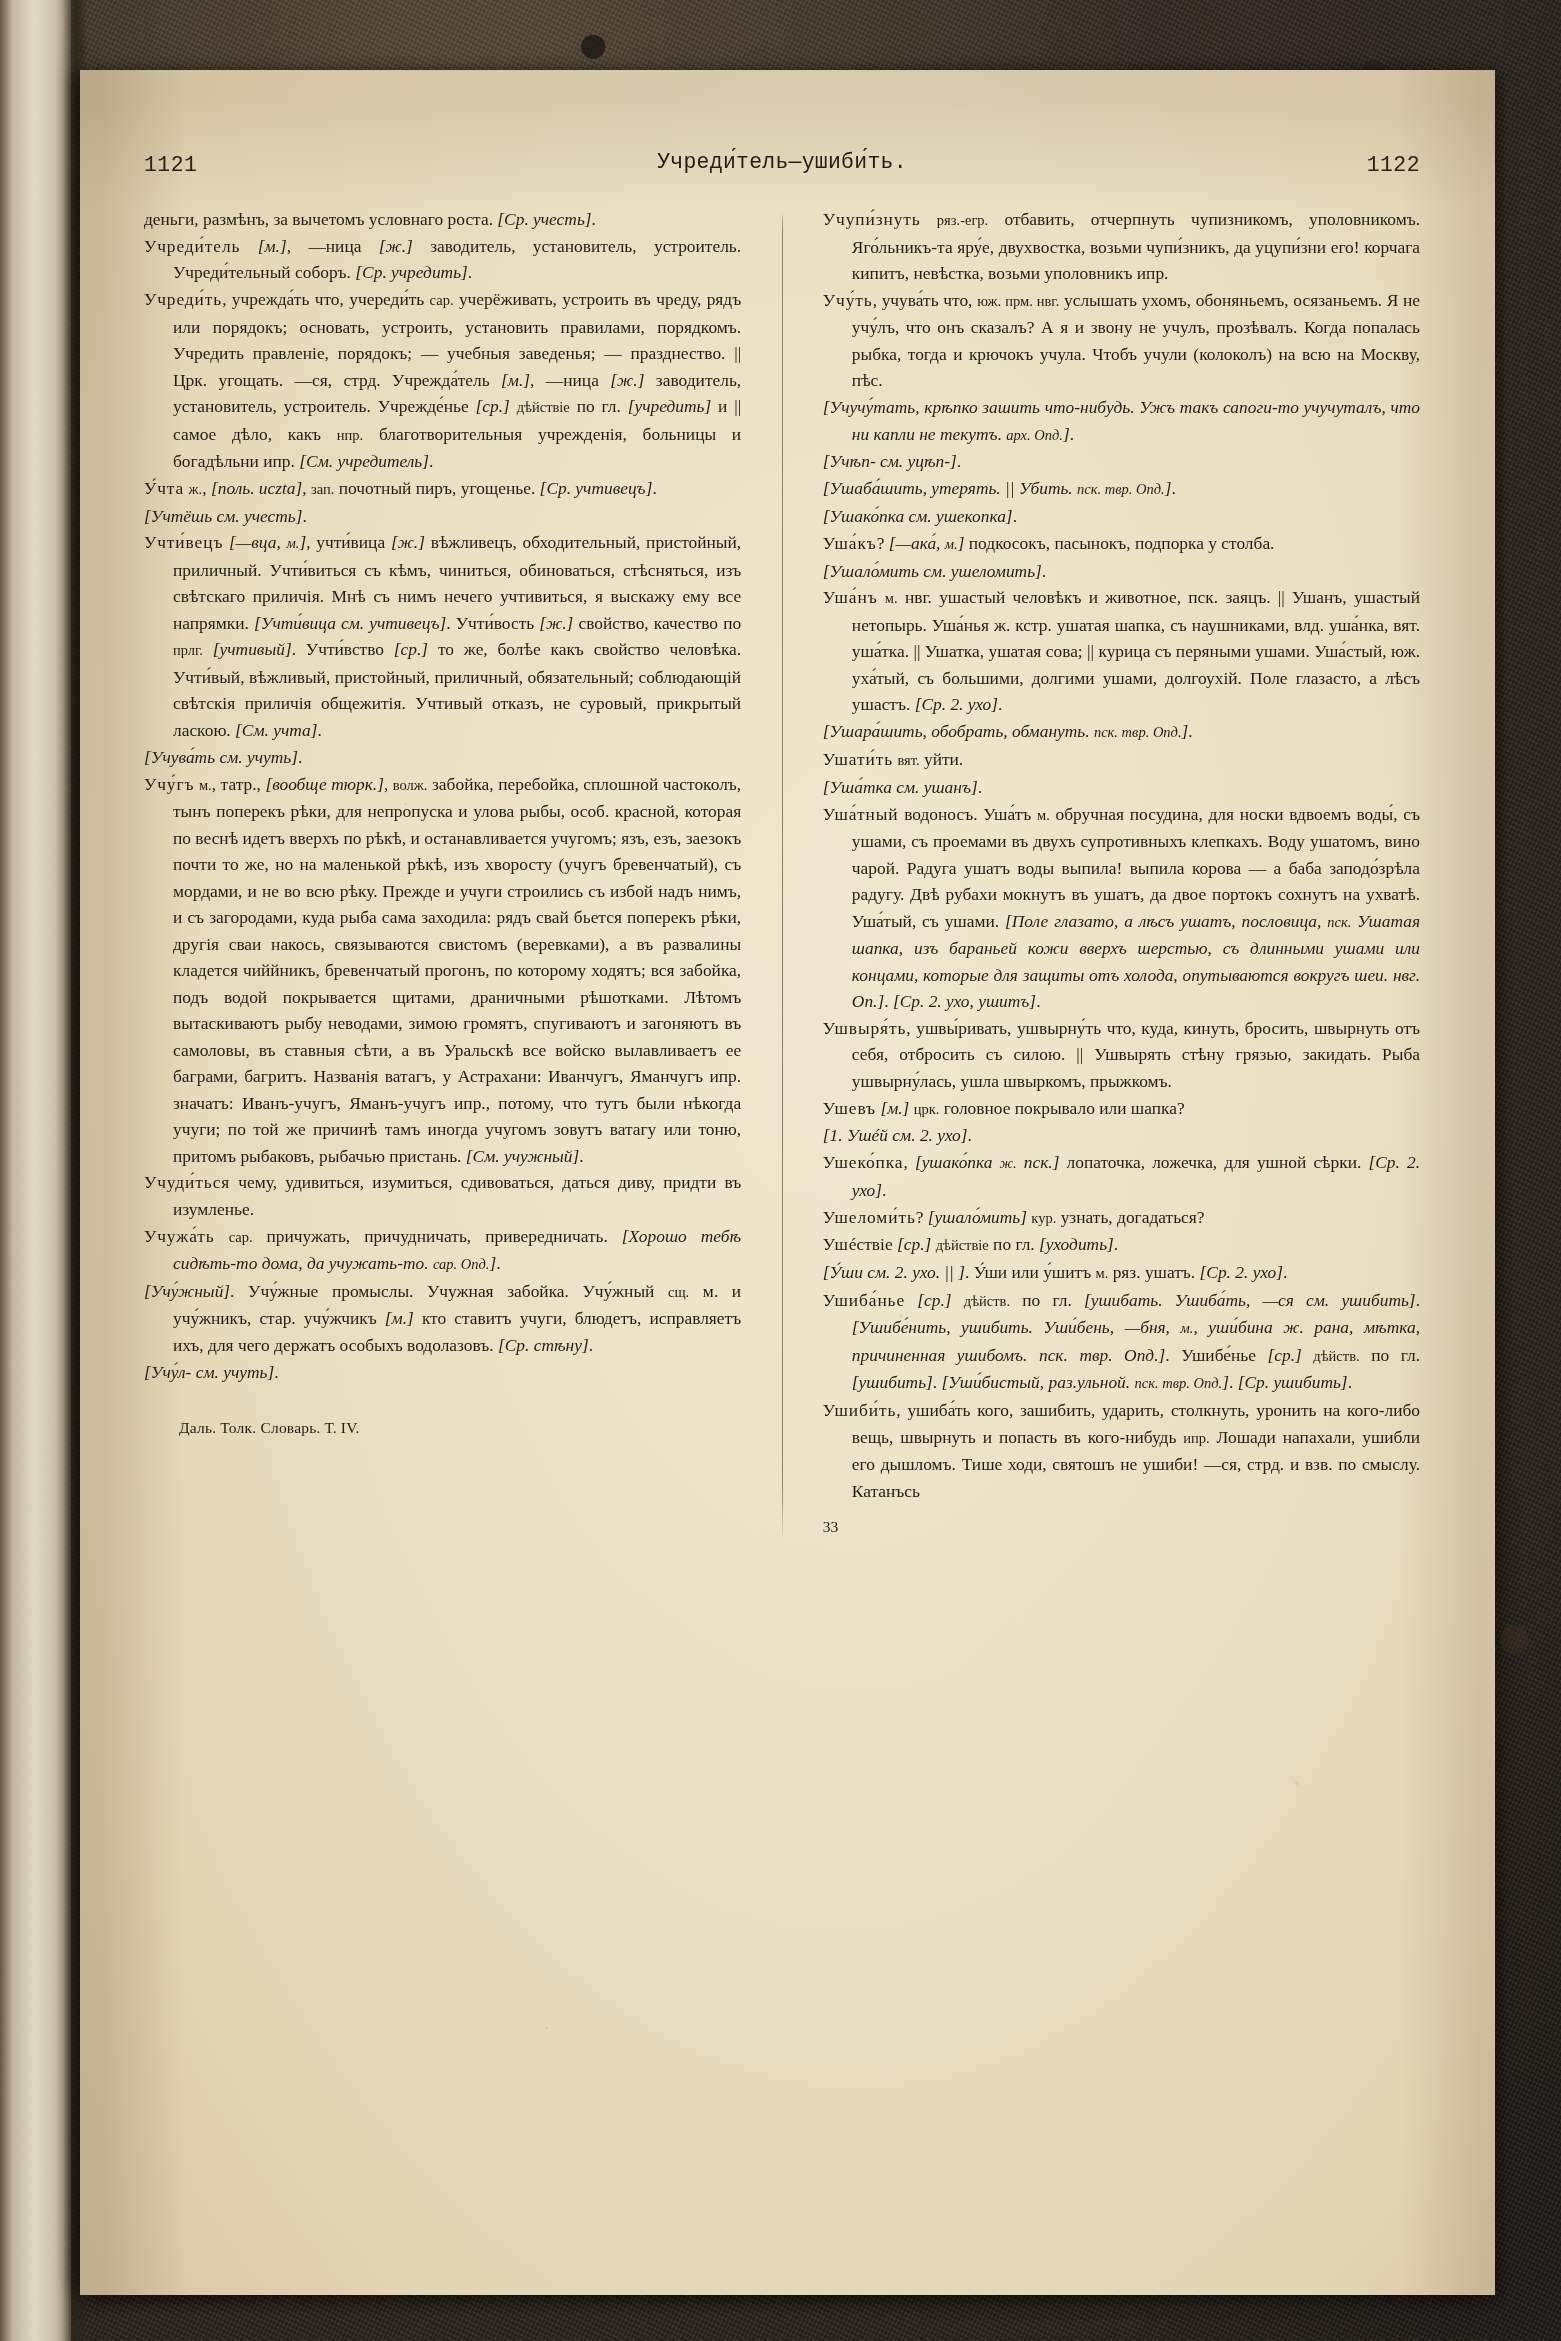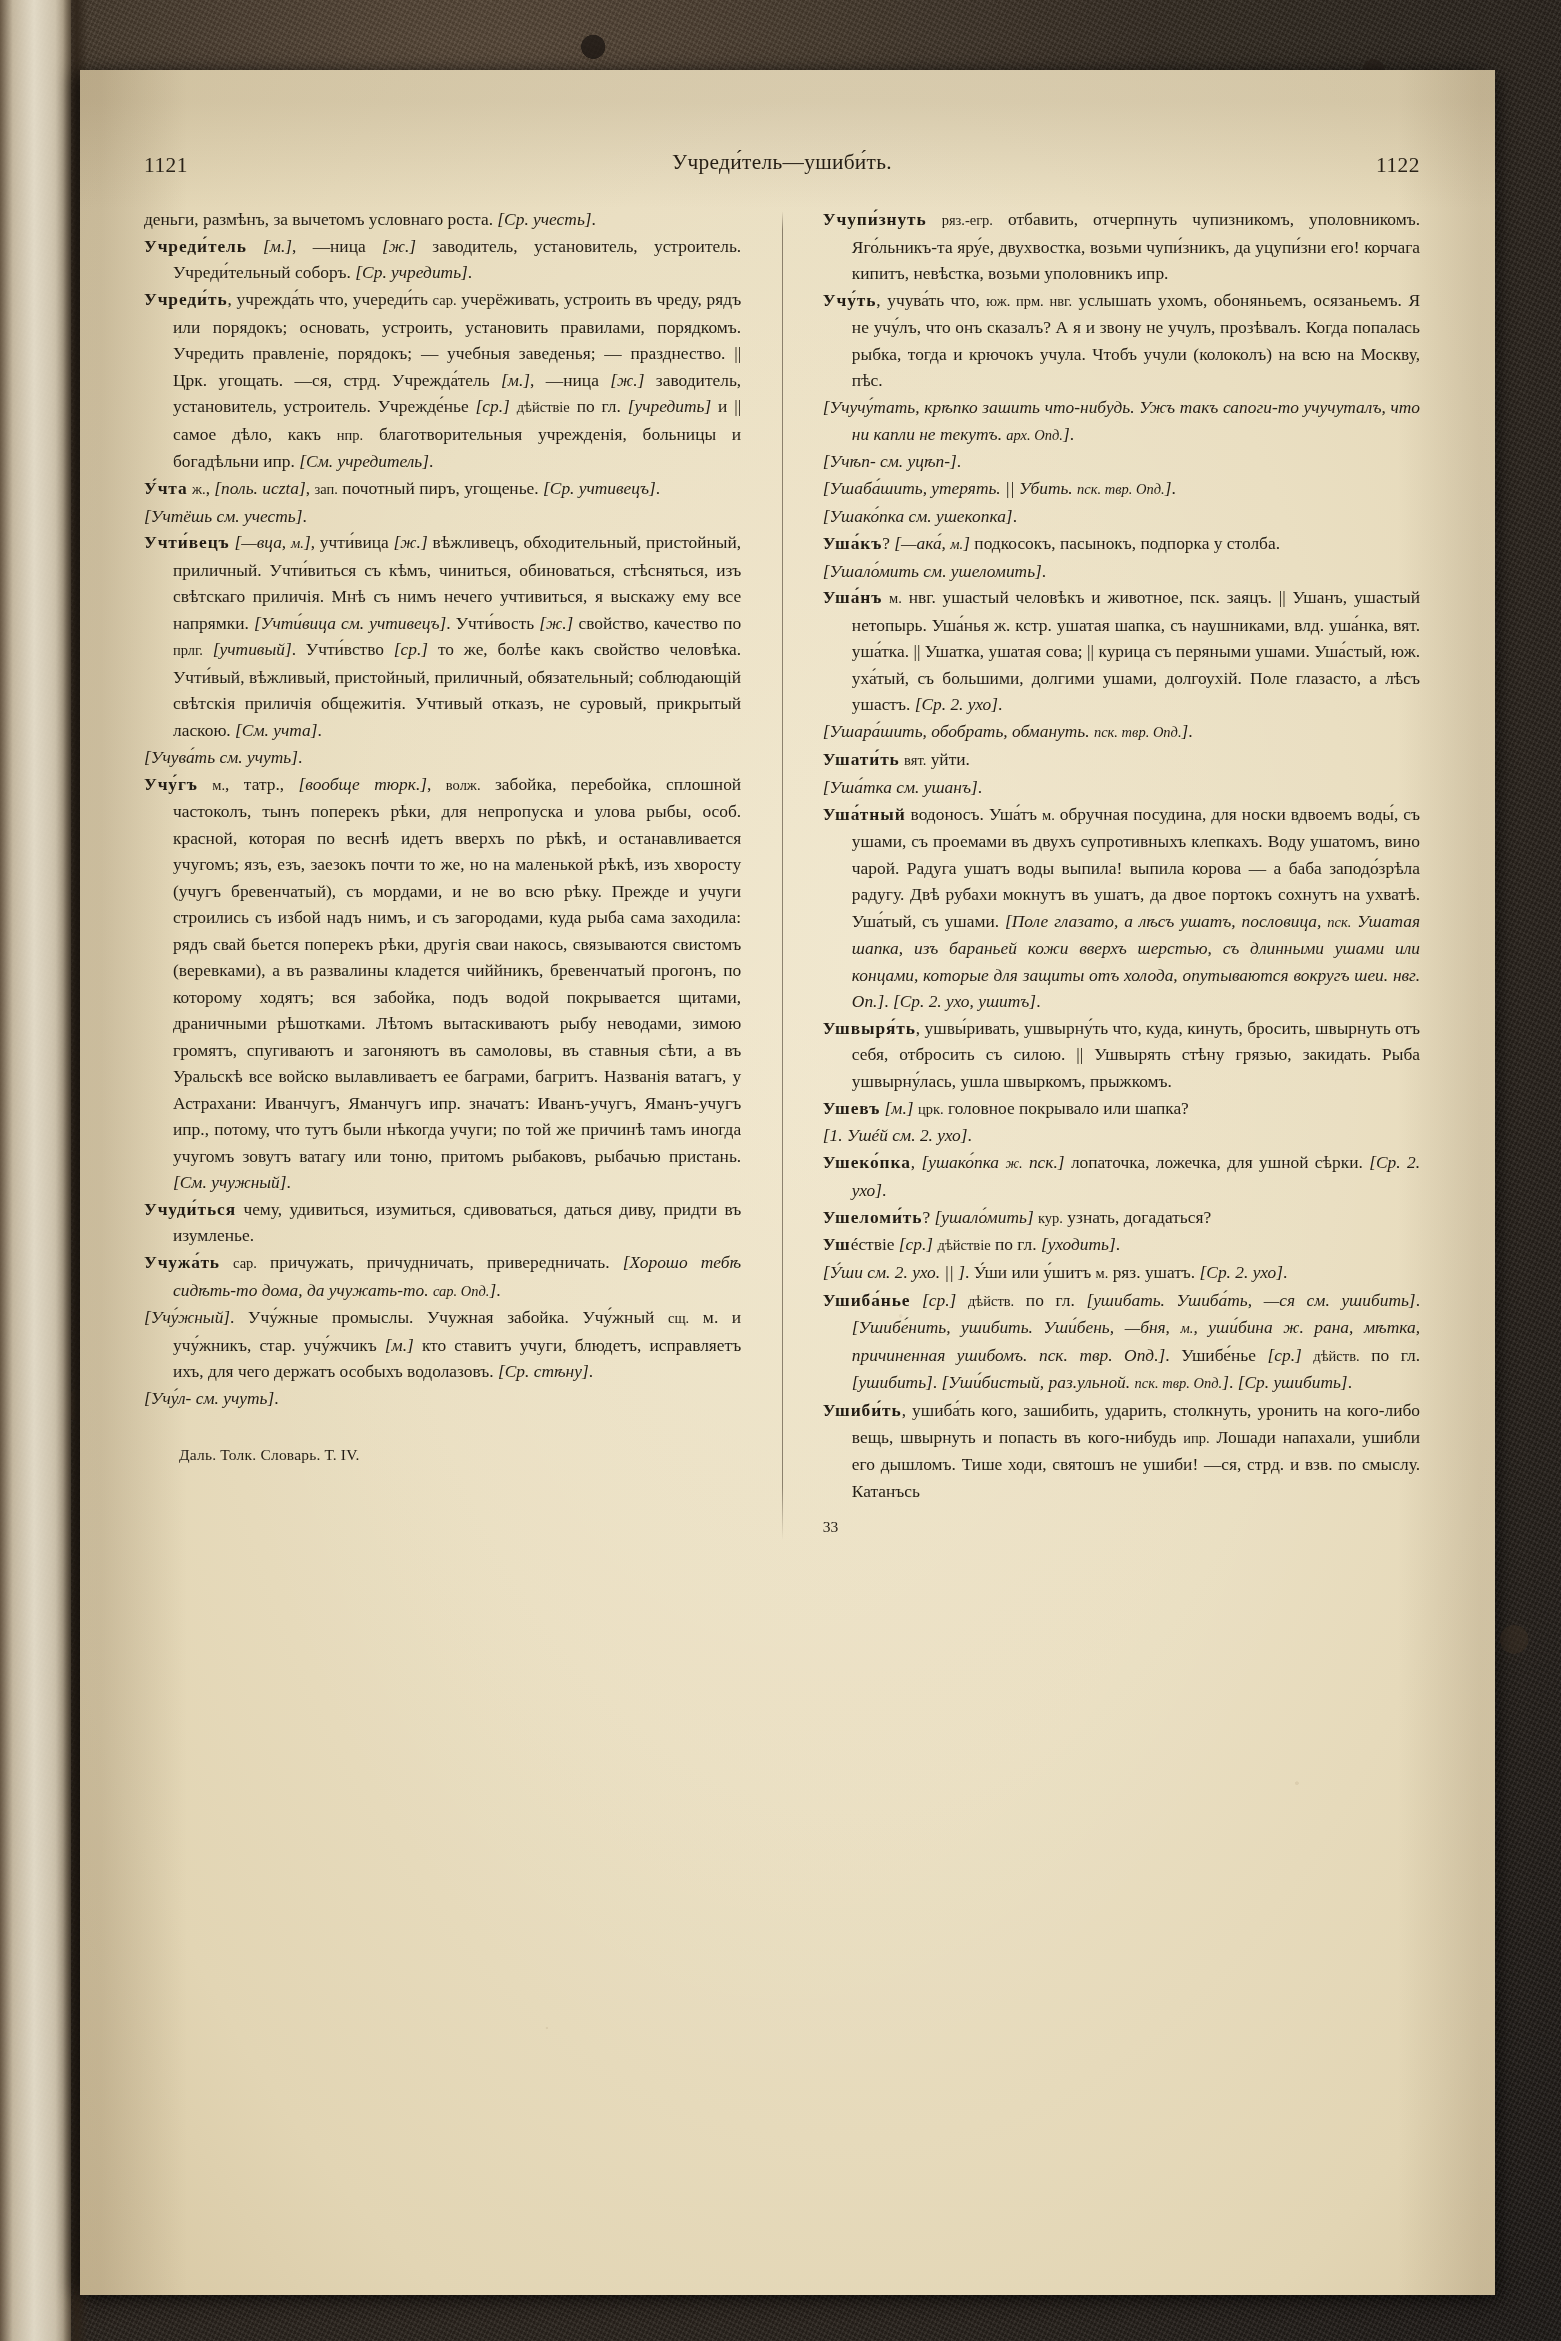--- a/index.html
+++ b/index.html
@@ -101,20 +101,21 @@
     top: 80px;
     width: 1276px;
     color: #221c14;
   }
 
   
   #running-head {
     position: relative;
     height: 38px;
     margin-bottom: 18px;
+    font-family: Liberation Mono, monospace;
   }
   .folio {
     position: absolute;
     top: 3.2px;
     font-size: 21.4px;
     letter-spacing: 0.5px;
     color: #2a2319;
   }
   #folio-left { left: 0; }
   #folio-right { right: 0; }
@@ -151,21 +152,21 @@
 
   .entry {
     margin: 0 0 0.3px 0;
     padding-left: 29px;
     text-indent: -29px;
   }
   .entry.cont { text-indent: 0; padding-left: 0; }
 
   
   .hw {
-    font-weight: bold;
+    font-weight: normal;
     letter-spacing: 0.9px;
   }
   
   .it { font-style: italic; }
   
   .ab {
     font-size: 14.5px;
   }
 
   

